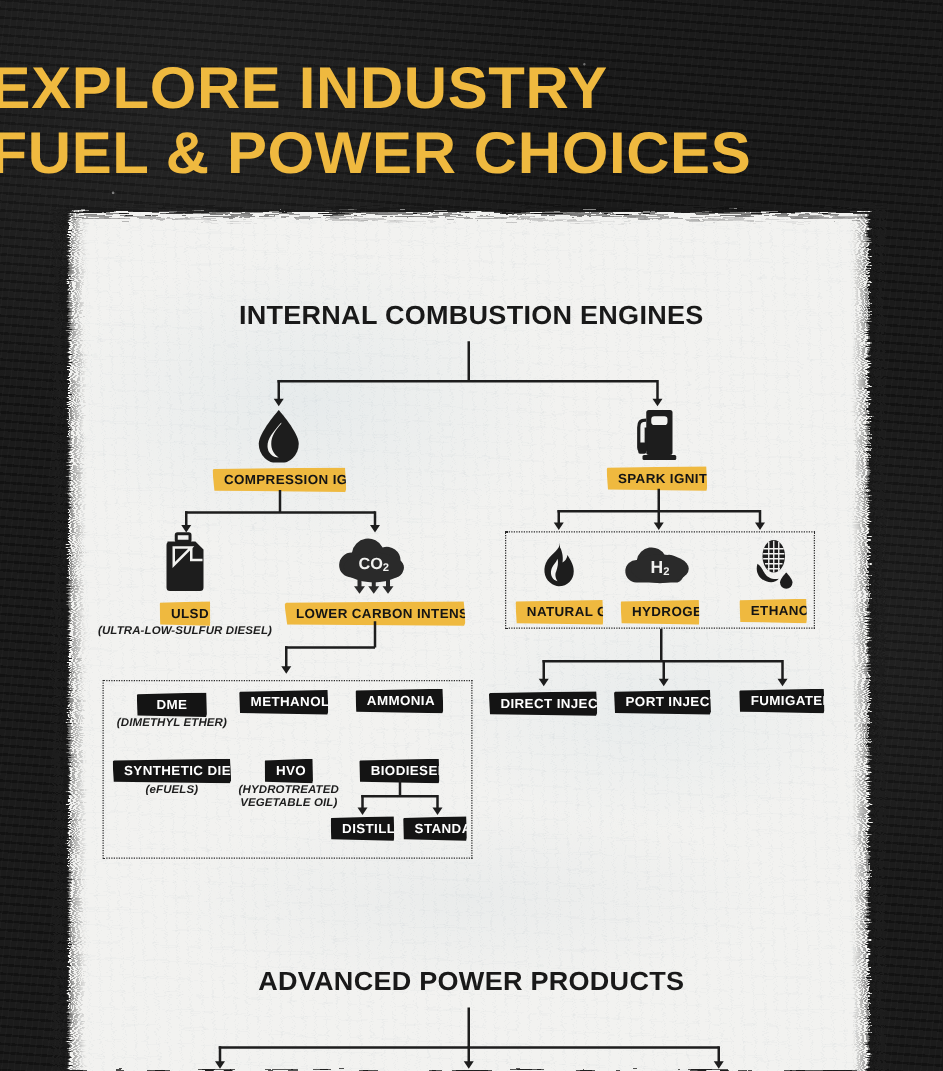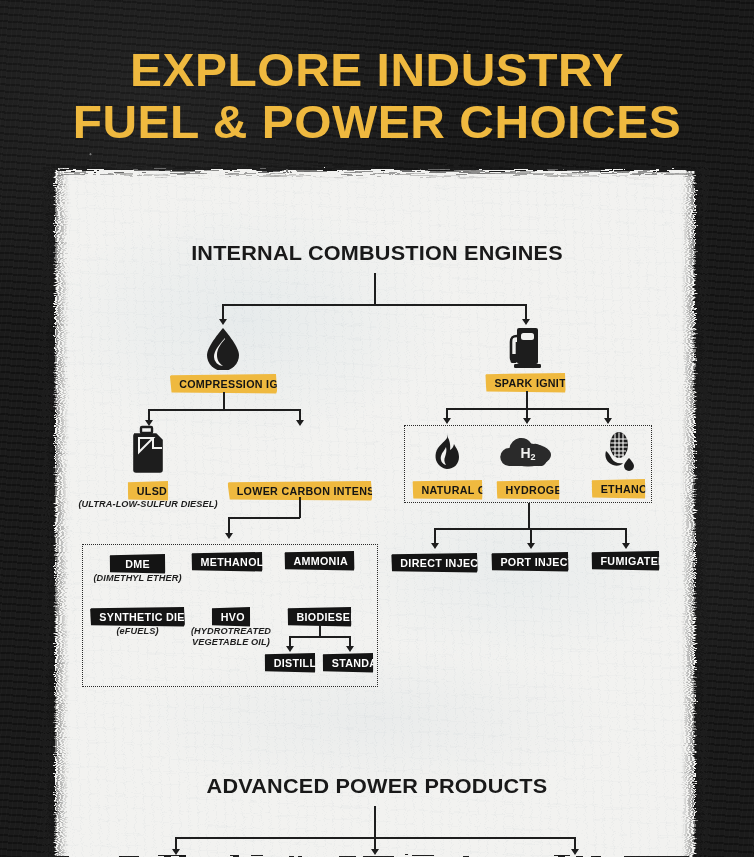--- a/index.html
+++ b/index.html
@@ -36,21 +36,20 @@
       radial-gradient(circle at 72% 88%, rgba(255,255,255,0.35) 0 0.7px, transparent 1.4px),
       radial-gradient(circle at 46% 50%, rgba(255,255,255,0.25) 0 0.5px, transparent 1.1px);
     opacity: .85;
   }
 
   
   #header {
     position: absolute;
     top: 0; left: 0; right: 0;
     height: 170px;
-    text-align: center;
     padding-top: 44px;
   }
   .title-line {
     font-family: "Liberation Sans Narrow", "Liberation Sans", sans-serif;
     font-weight: 700;
     font-size: 47px;
     line-height: 52px;
     letter-spacing: 0.5px;
     color: #EFB93F;
     transform: scaleX(1.02);
@@ -254,20 +253,35 @@
   <div class="icon" style="left:128px; top:425px">
     <svg width="40" height="50" viewBox="0 0 40 50">
       <rect x="13" y="2" width="11" height="6" rx="1" fill="none" stroke="#1d1d1d" stroke-width="2.4"></rect>
       <path d="M6 9 h22 l6 6 v30 a2 2 0 0 1 -2 2 H8 a2 2 0 0 1 -2 -2 V11 a2 2 0 0 1 2 -2 Z" fill="#1d1d1d" stroke="#1d1d1d" stroke-width="1.6"></path>
       <path d="M10 14 h13 l-13 13 Z" fill="#f2f2f0" opacity="0"></path>
       <path d="M11 13 h14 l-14 14 Z" fill="none" stroke="#f2f2f0" stroke-width="2"></path>
       <path d="M25 13 v10 h9" fill="none" stroke="#f2f2f0" stroke-width="2"></path>
     </svg>
   </div>
 
+  <div class="icon" style="left:267px; top:428px">
+    <svg width="64" height="50" viewBox="0 0 64 50">
+      <path d="M14 34 a10 10 0 0 1 0.6 -20 a13 13 0 0 1 24.5 -4 a11 11 0 0 1 14.4 10.5 a8 8 0 0 1 -3.5 13.5 Z" fill="#2a2a2a"></path>
+      <ellipse cx="32" cy="26" rx="24" ry="12" fill="#2a2a2a"></ellipse>
+      <text x="32" y="27" font-family="Liberation Sans Narrow, Liberation Sans, sans-serif" font-size="13" font-weight="700" fill="#f2f2f0" text-anchor="middle">CO<tspan font-size="9" dy="2">2</tspan></text>
+      <g fill="#2a2a2a">
+        <rect x="19" y="36" width="3.2" height="6"></rect>
+          <path d="M16.2 41 h8.8 l-4.4 6 Z"></path>
+        <rect x="30.4" y="36" width="3.2" height="6"></rect>
+          <path d="M27.6 41 h8.8 l-4.4 6 Z"></path>
+        <rect x="41.8" y="36" width="3.2" height="6"></rect>
+          <path d="M39 41 h8.8 l-4.4 6 Z"></path>
+      </g>
+    </svg>
+  </div>
 
   <div class="badge yellow" style="left:128px; top:481px; width:40px">ULSD</div>
   <div class="caption" style="left:78px; top:499px; width:140px">(ULTRA-LOW-SULFUR DIESEL)</div>
   <div class="badge yellow" style="left:229px; top:481px; width:142px">LOWER CARBON INTENSITY FUELS</div>
 
   <div class="ln v" style="left:299px; top:497px; height:21px"></div>
   <div class="ln h" style="left:228px; top:517px; width:72px"></div>
   <div class="ln v" style="left:228px; top:517px; height:18px"></div>
   <div class="arrow" style="left:225px; top:533px"></div>
 

